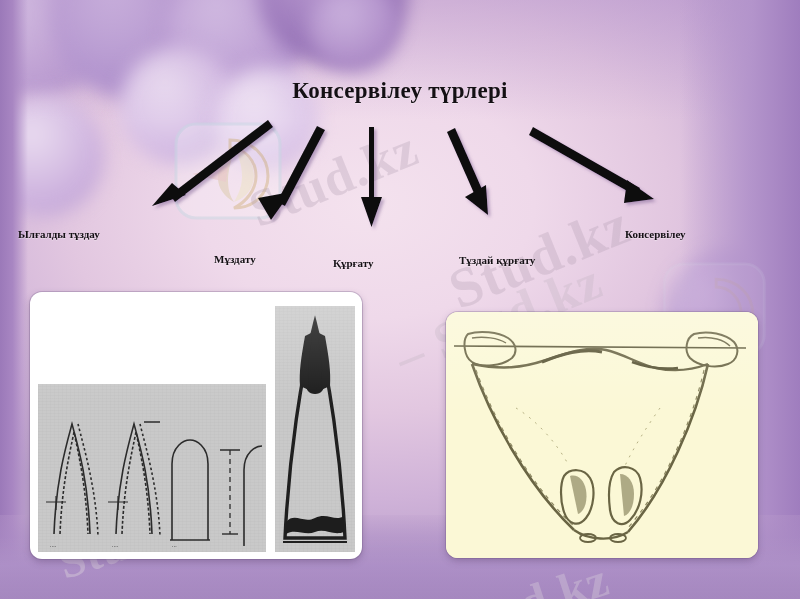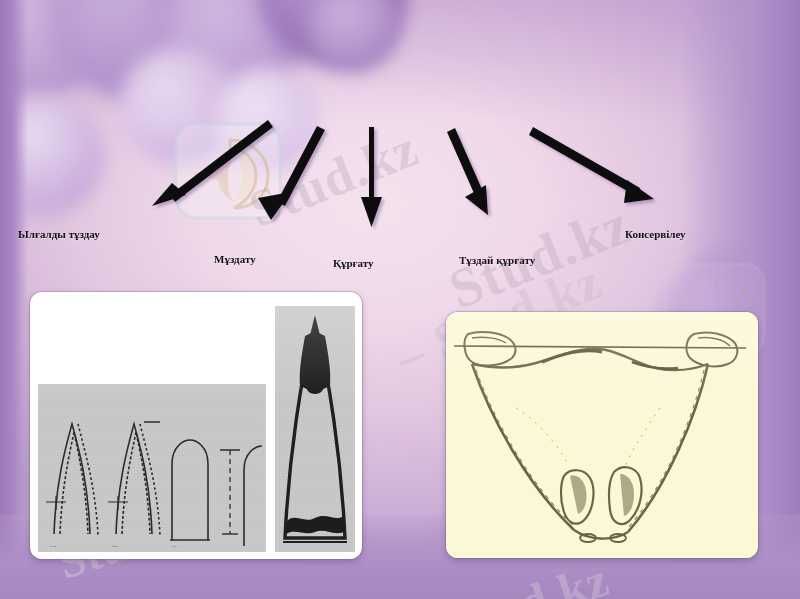--- a/index.html
+++ b/index.html
@@ -223,20 +223,21 @@
   </svg>
 
   <div class="wm wm-1">Stud.kz</div>
   <div class="wm wm-2">Stud.kz</div>
   <div class="wm wm-3">– Stud.kz</div>
   <div class="wm wm-4">Stud.kz</div>
   <div class="wm wm-5">Stud.kz</div>
   <div class="wm wm-6">Stud.kz</div>
   <div class="wm wm-7">Stud.kz</div>
 
+  <div id="title">Консервілеу түрлері</div>
 
   <svg id="arrows" viewBox="0 0 800 599">
     <defs>
       <filter id="arrShadow" x="-40%" y="-40%" width="190%" height="190%">
         <feDropShadow dx="2.5" dy="2.5" stdDeviation="1.6" flood-color="#6a4f84" flood-opacity="0.42"></feDropShadow>
       </filter>
     </defs>
     <g filter="url(#arrShadow)" fill="#0b0b0b" stroke="none">
 
       <g>

